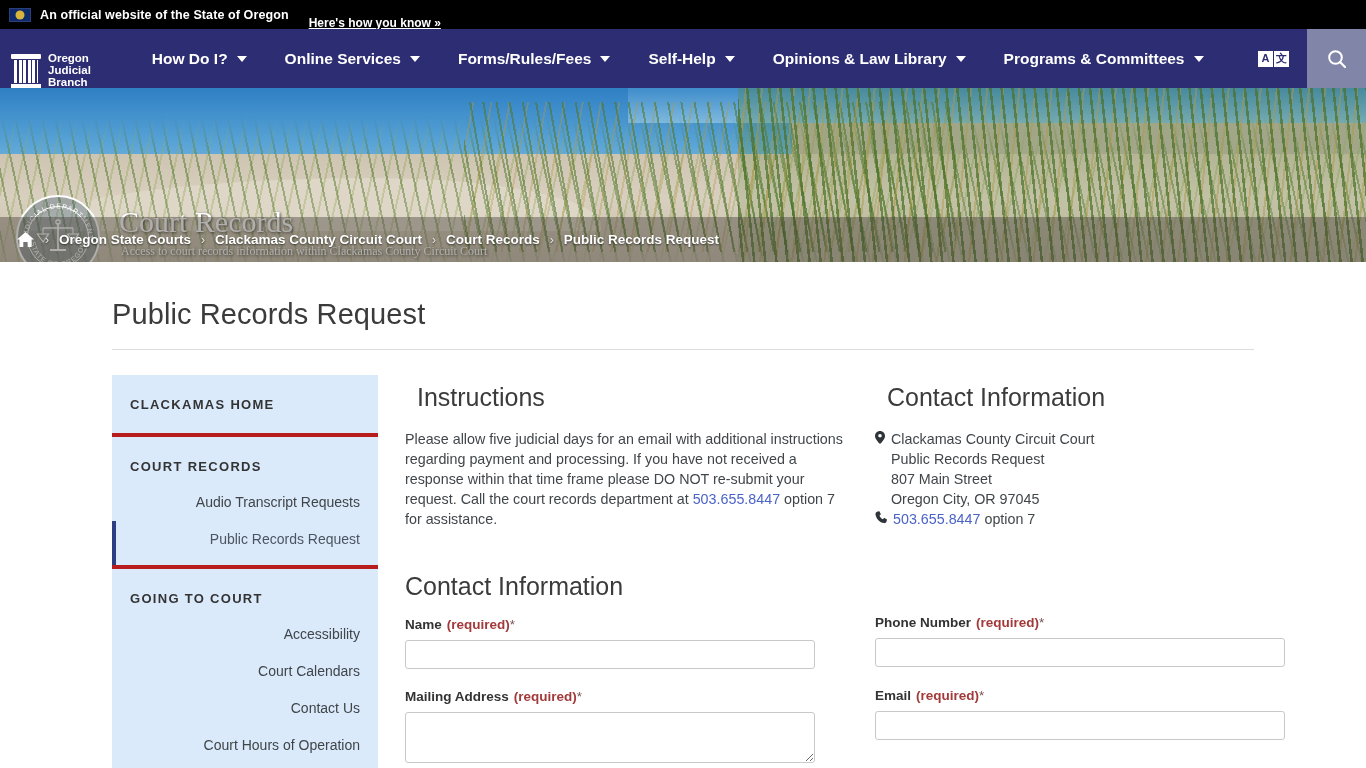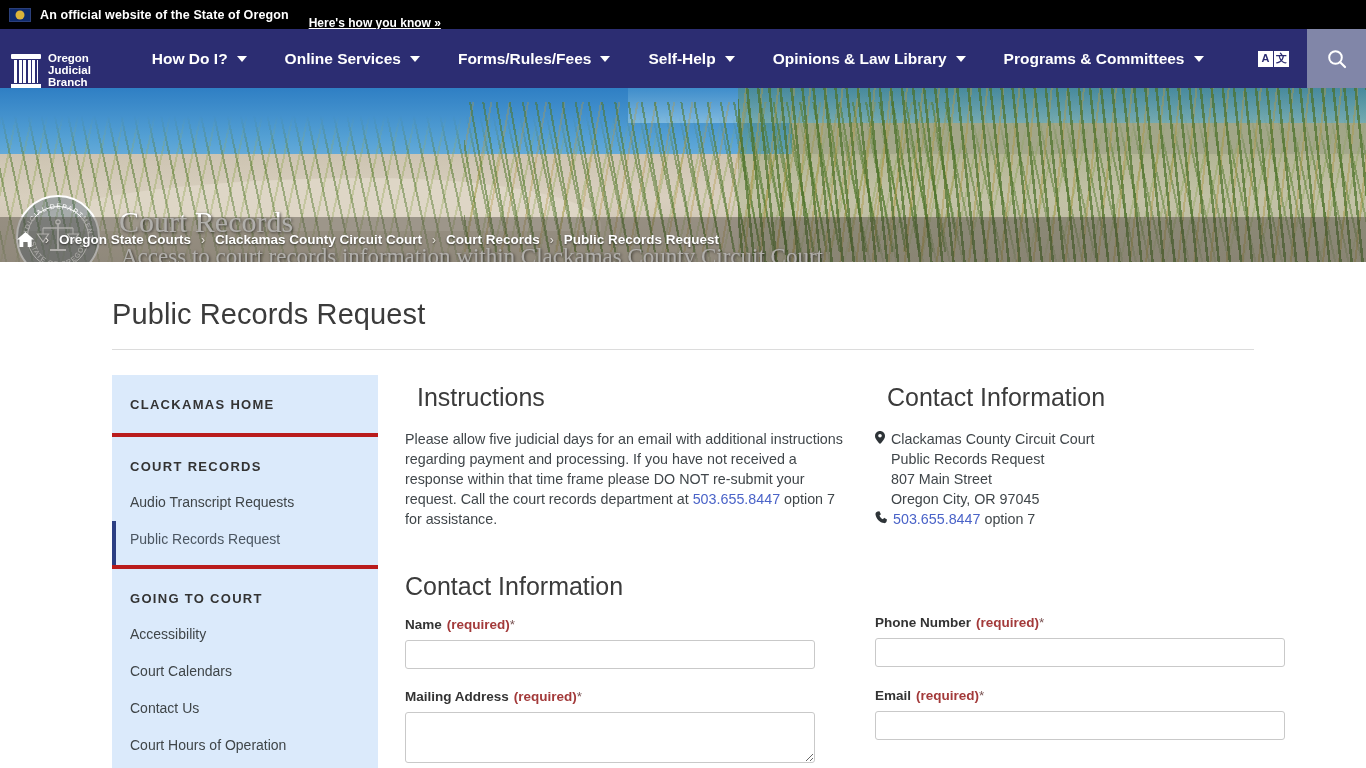--- a/index.html
+++ b/index.html
@@ -240,21 +240,21 @@
     color: #ffffff;
     font-size: 30px;
     line-height: 1.05;
     text-shadow: 1px 1px 3px rgba(0,0,0,.7);
     margin: 0;
     font-weight: normal;
   }
   .hero-sub {
     font-family: "Liberation Serif", serif;
     color: #ffffff;
-    font-size: 23px;
+    font-size: 12px;
     text-shadow: 1px 1px 3px rgba(0,0,0,.75);
     margin: 6px 0 0 2px;
   }
 
   
   .breadcrumb-bar {
     position: absolute;
     left: 0; right: 0; bottom: 0;
     height: 45px;
     background: rgba(60,55,48,.40);
@@ -318,20 +318,21 @@
     cursor: pointer;
   }
   .side-head.sub { padding-bottom: 10px; }
   .side-link {
     font-size: 14px;
     color: #3f4548;
     padding: 10px 18px 11px 18px;
     cursor: pointer;
     border-left: 4px solid transparent;
     padding-left: 14px;
+    text-align: right;
   }
   .side-link.active {
     border-left: 4px solid #2c3f83;
     color: #4a5560;
   }
   .side-group .side-link:last-child { padding-bottom: 18px; }
 
   
   .content {
     flex: 1;

